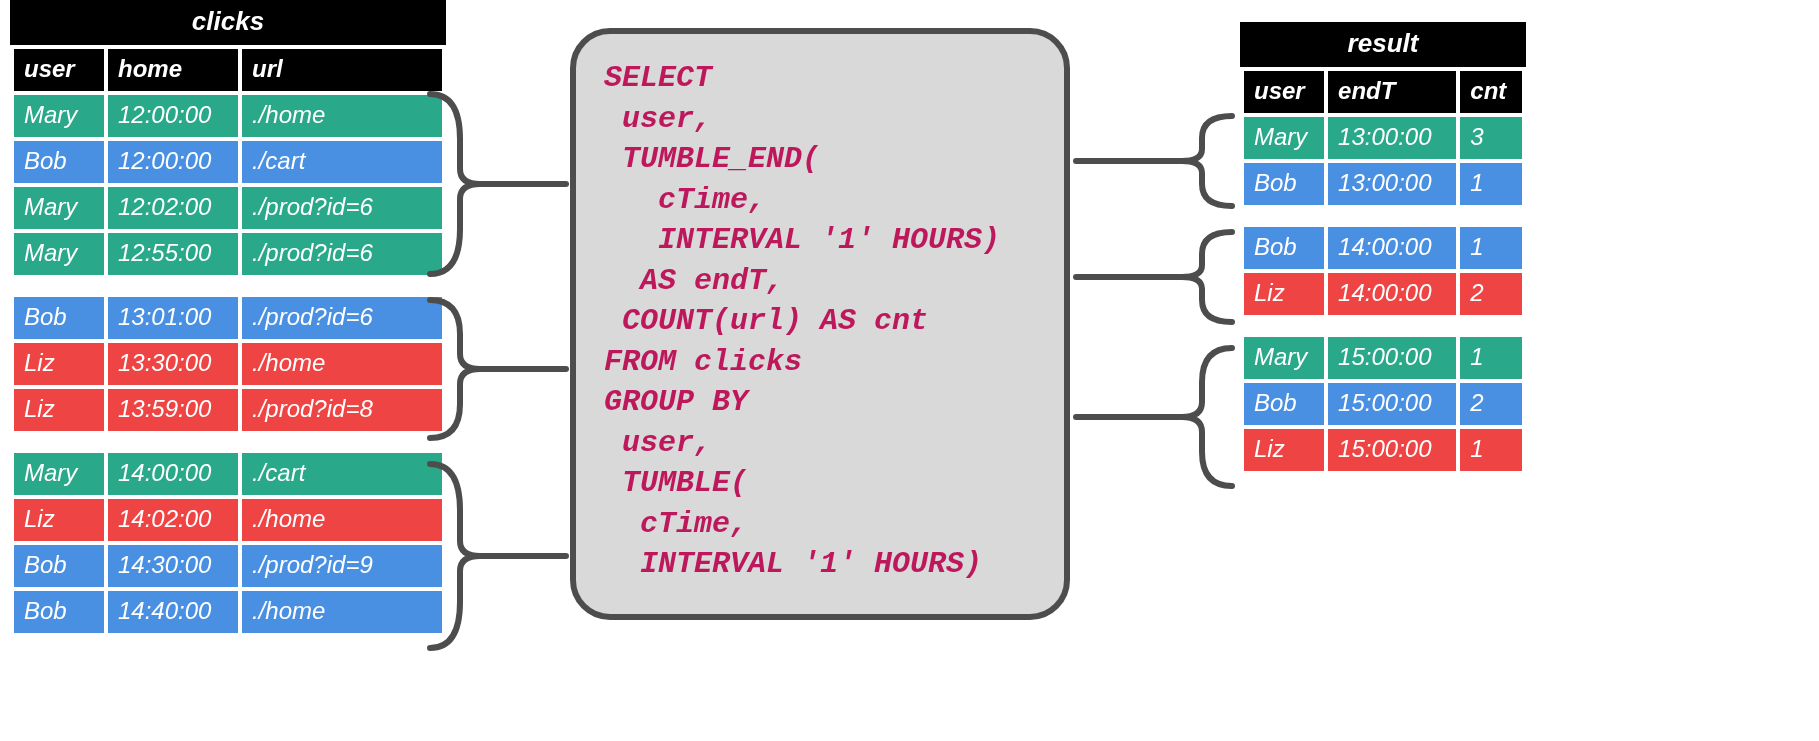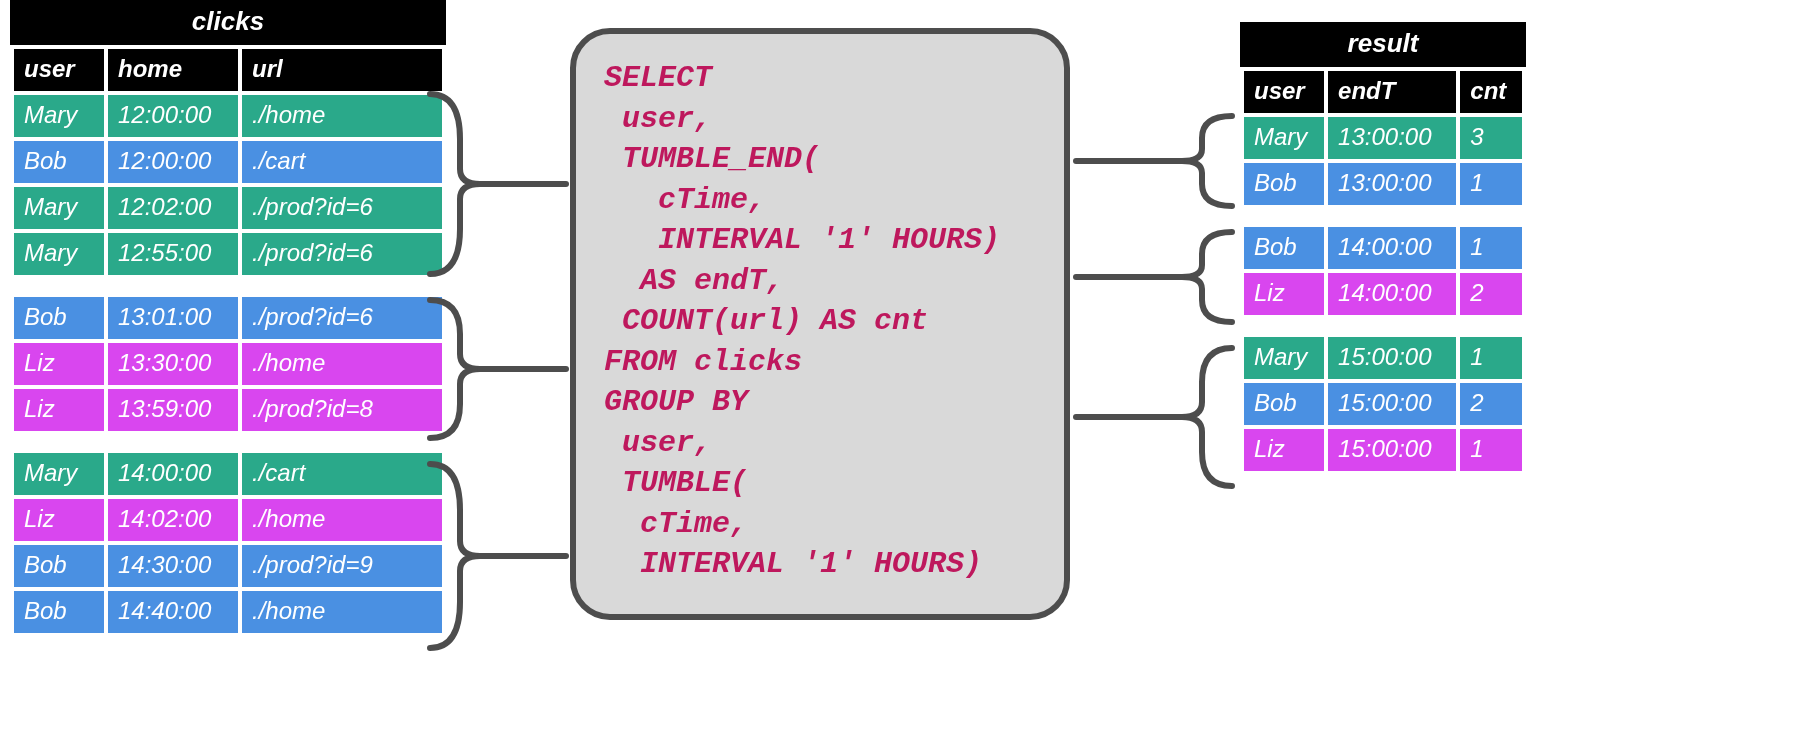--- a/index.html
+++ b/index.html
@@ -43,21 +43,21 @@
     padding: 6px 10px 8px 10px;
   }
   .tbl td {
     color: #fff;
     font-size: 24px;
     padding: 6px 10px 8px 10px;
     font-weight: 400;
   }
   .c-mary { background: #2aa98a; }
   .c-bob  { background: #4a90e2; }
-  .c-liz  { background: #d946ef; }
+  .c-liz  { background: #ef4444; }
   
   #clicks td:nth-child(1), #clicks th:nth-child(1) { width: 70px; }
   #clicks td:nth-child(2), #clicks th:nth-child(2) { width: 110px; }
   #clicks td:nth-child(3), #clicks th:nth-child(3) { width: 180px; }
   
   #result td:nth-child(1), #result th:nth-child(1) { width: 70px; }
   #result td:nth-child(2), #result th:nth-child(2) { width: 130px; margin-left: 31px; }
   #result td:nth-child(3), #result th:nth-child(3) { width: 50px; margin-left: 16px; }
   
   tr.gap td { background: #fff; height: 14px; padding: 0; }

